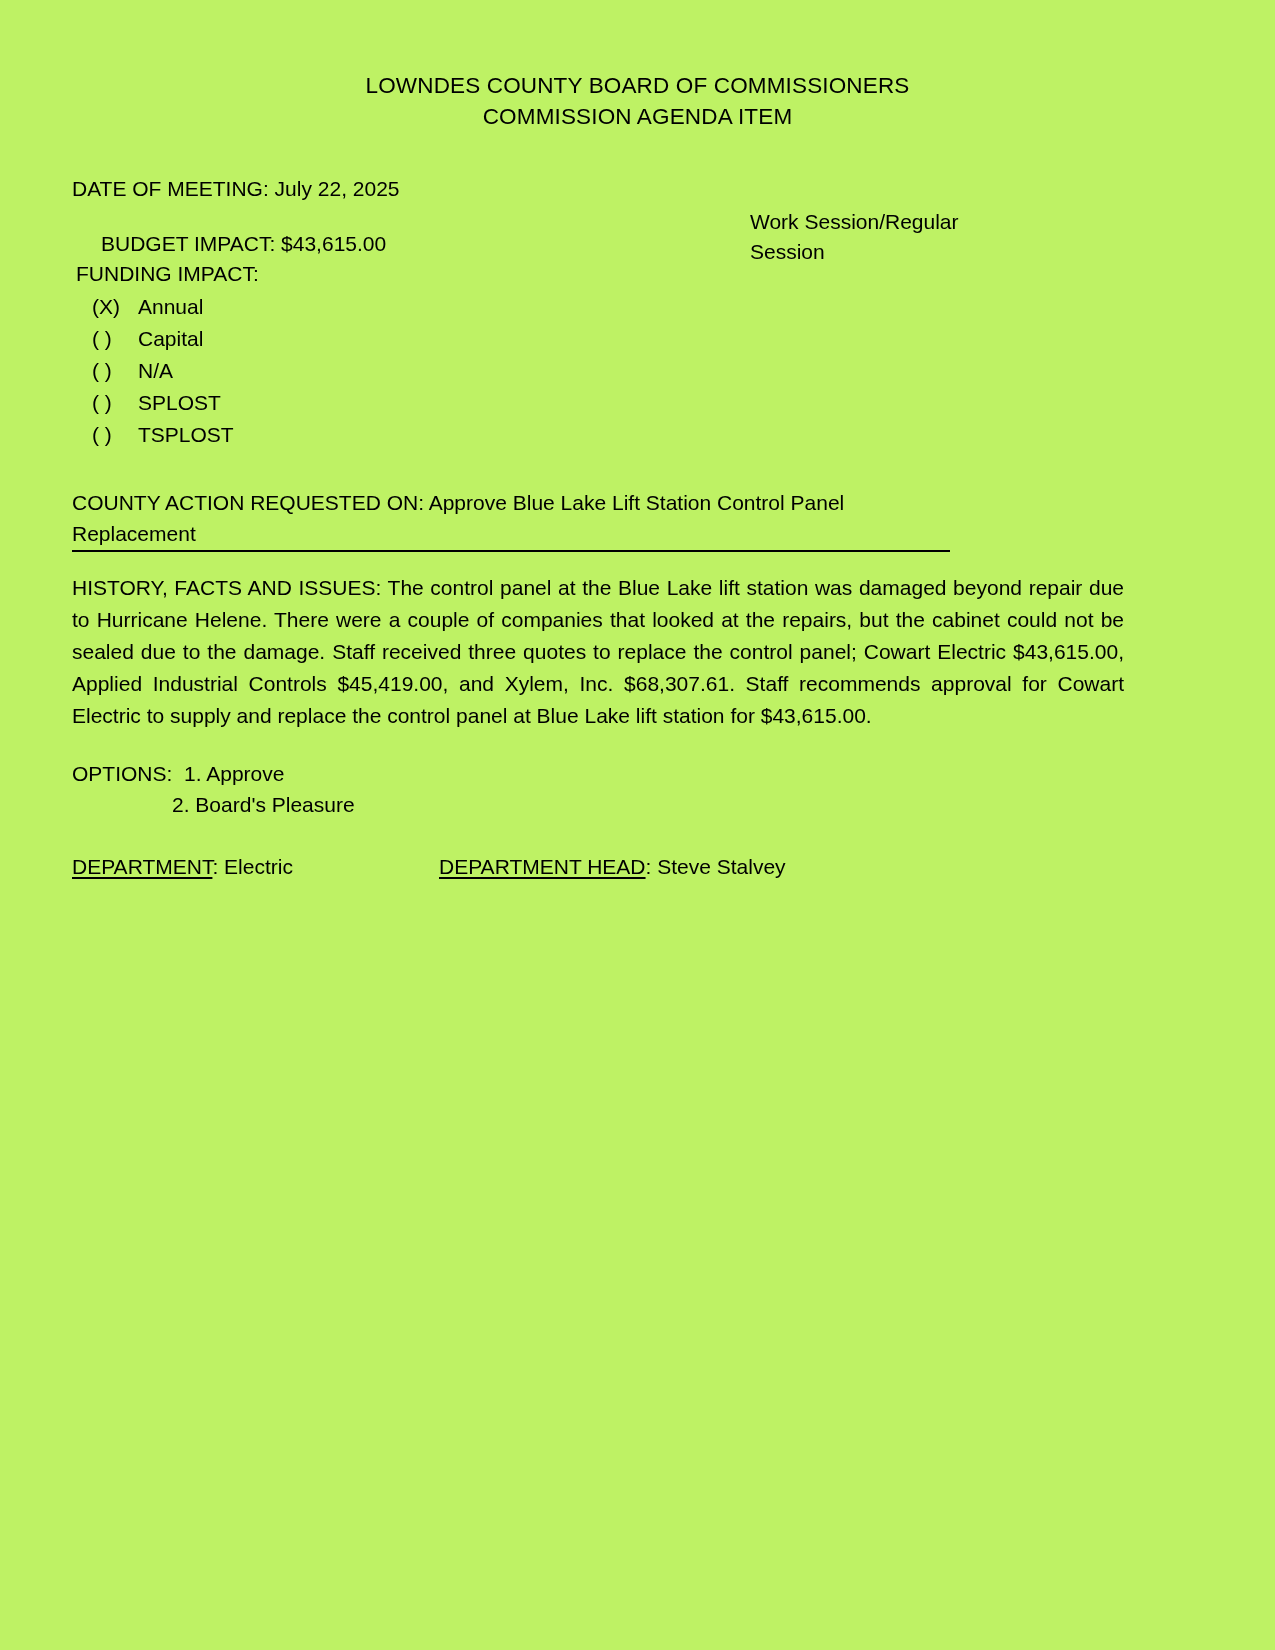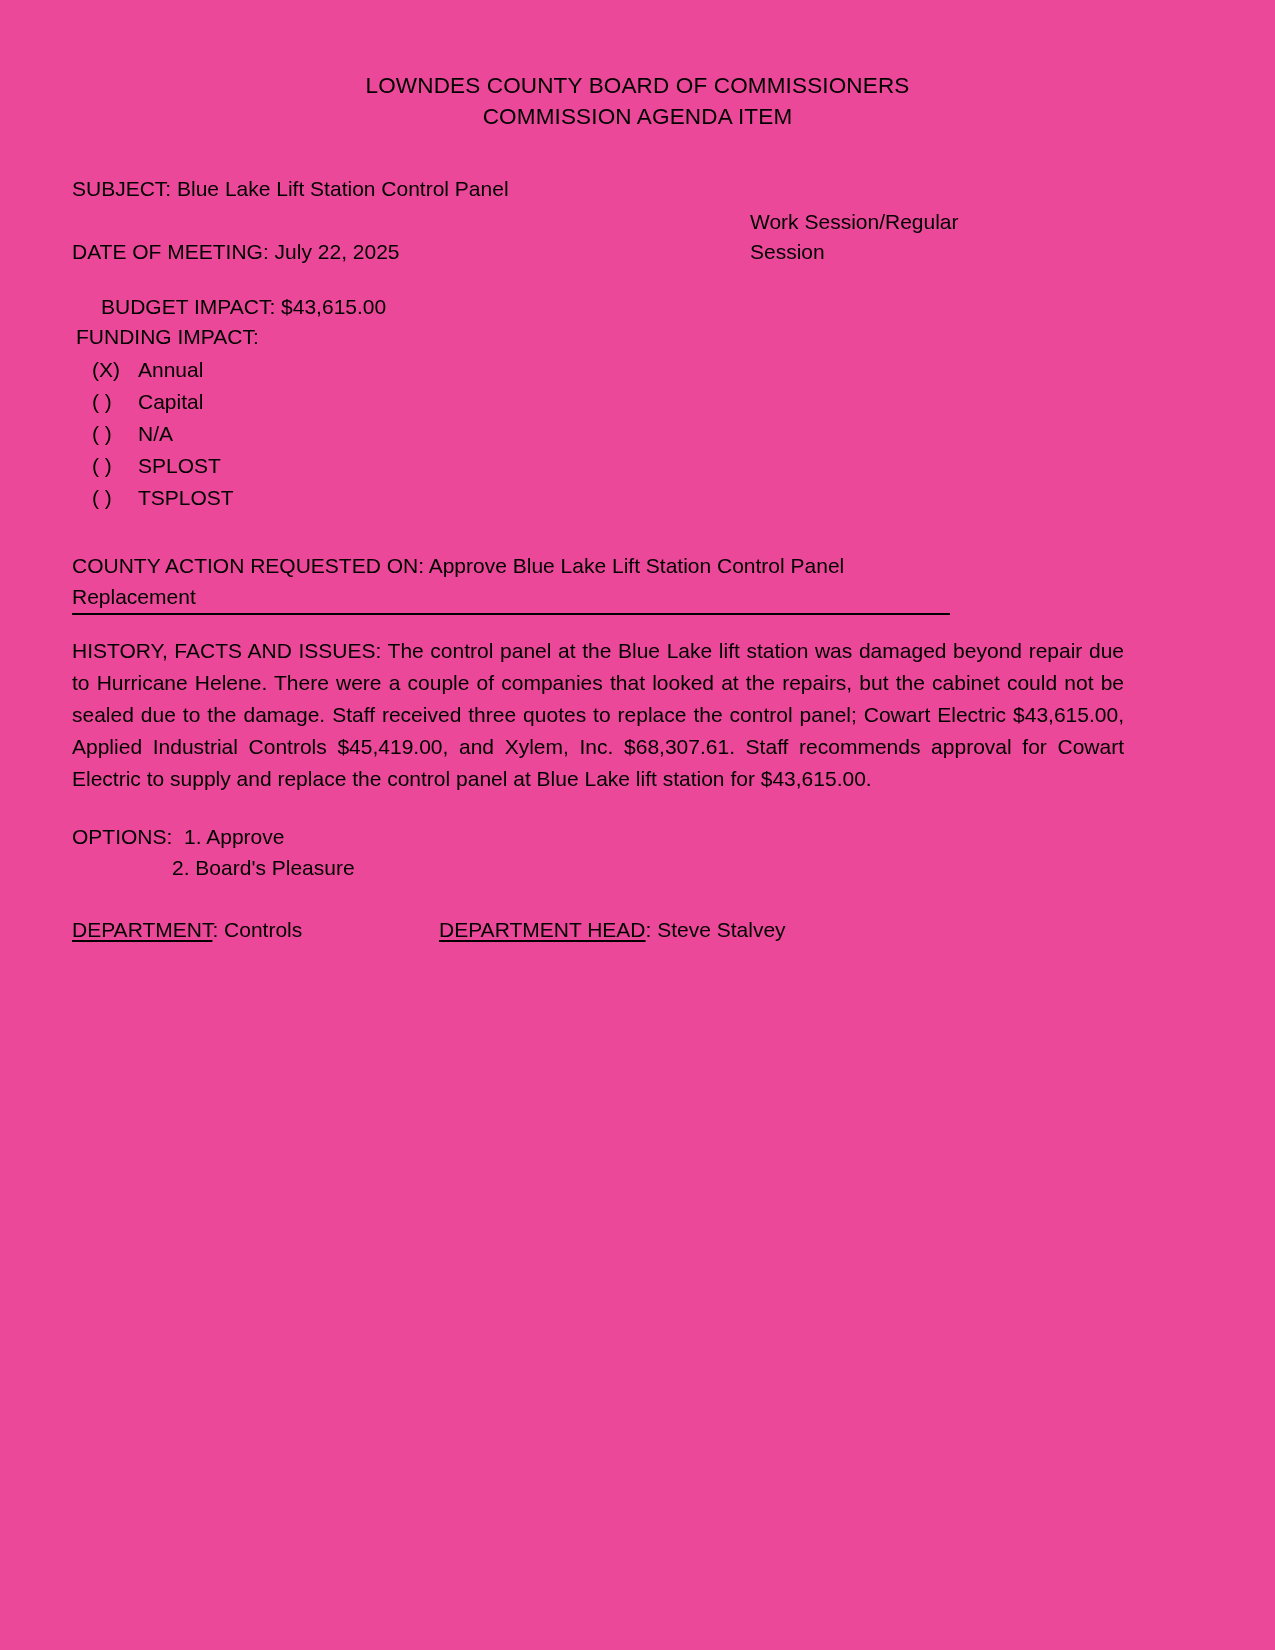--- a/index.html
+++ b/index.html
@@ -10,21 +10,21 @@
   }
   body {
     font-family: "Liberation Sans", sans-serif;
     color: #000000;
   }
   .page {
     position: relative;
     width: 1275px;
     height: 1650px;
     margin: 0 auto;
-    background: #ec4899;
+    background: #bef264;
     overflow: hidden;
     box-sizing: border-box;
   }
   .doc {
     position: absolute;
     left: 0;
     top: 0;
     width: 1275px;
     padding: 70px 72px 0 72px;
     box-sizing: border-box;
@@ -173,21 +173,20 @@
 
 <div class="page">
   <div class="doc">
 
     <div class="title-block">
       <div class="title-line">LOWNDES COUNTY BOARD OF COMMISSIONERS</div>
       <div class="title-line">COMMISSION AGENDA ITEM</div>
     </div>
 
     <div class="top-grid">
-      <div class="subject-row">SUBJECT: Blue Lake Lift Station Control Panel</div>
       <div class="meeting-row">DATE OF MEETING: July 22, 2025</div>
       <div class="session-col">Work Session/Regular Session</div>
     </div>
 
     <div class="budget-row">BUDGET IMPACT: $43,615.00</div>
     <div class="funding-label">FUNDING IMPACT:</div>
     <ul class="funding-list">
       <li class="funding-item">
         <span class="funding-mark">(X)</span>
         <span class="funding-name">Annual</span>
@@ -215,19 +214,19 @@
 
     <div class="history">HISTORY, FACTS AND ISSUES: The control panel at the Blue Lake lift station was damaged beyond repair due to Hurricane Helene. There were a couple of companies that looked at the repairs, but the cabinet could not be sealed due to the damage. Staff received three quotes to replace the control panel; Cowart Electric $43,615.00, Applied Industrial Controls $45,419.00, and Xylem, Inc. $68,307.61. Staff recommends approval for Cowart Electric to supply and replace the control panel at Blue Lake lift station for $43,615.00.</div>
 
     <div class="options-block">
       <div class="options-row-1">OPTIONS:  1. Approve</div>
       <div class="options-row-2">2. Board's Pleasure</div>
     </div>
 
 
     <div class="dept-row">
-      <div class="dept-left"><span class="u">DEPARTMENT</span><span>: </span><span>Controls</span></div>
+      <div class="dept-left"><span class="u">DEPARTMENT</span><span>: </span><span>Electric</span></div>
       <div class="dept-right"><span class="u">DEPARTMENT HEAD</span><span>: </span><span>Steve Stalvey</span></div>
     </div>
 
 
   </div>
 </div>
 
 </body></html>

